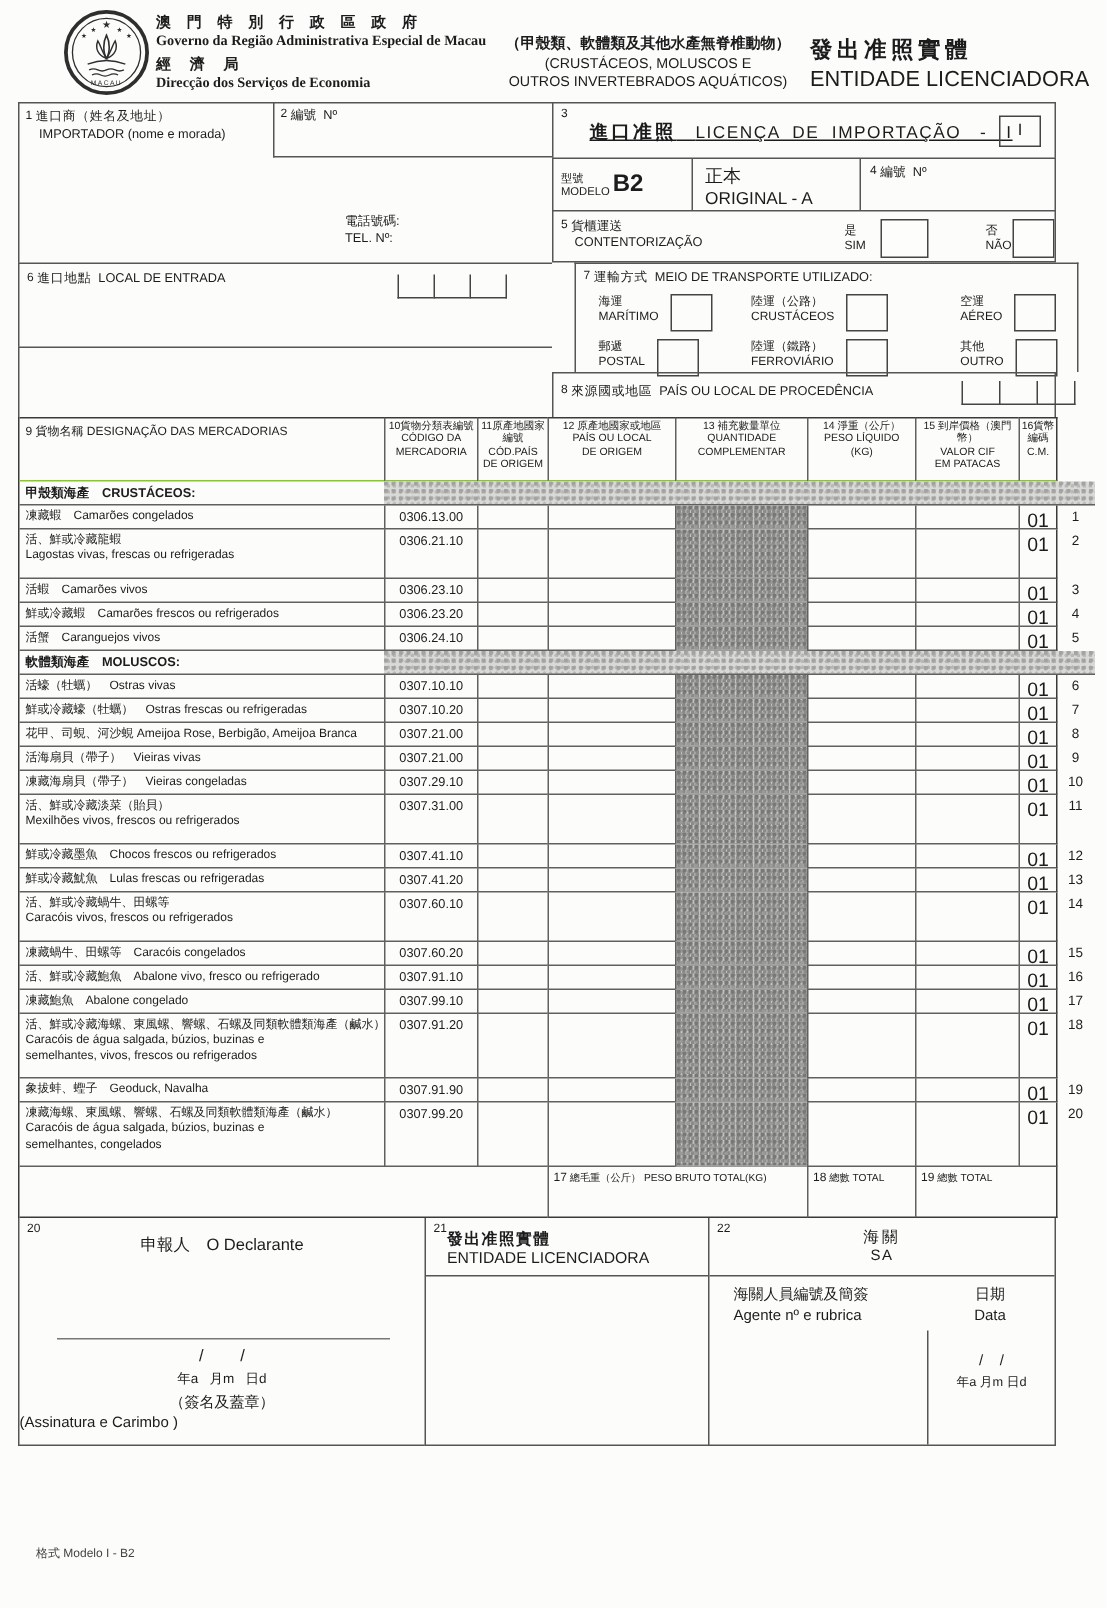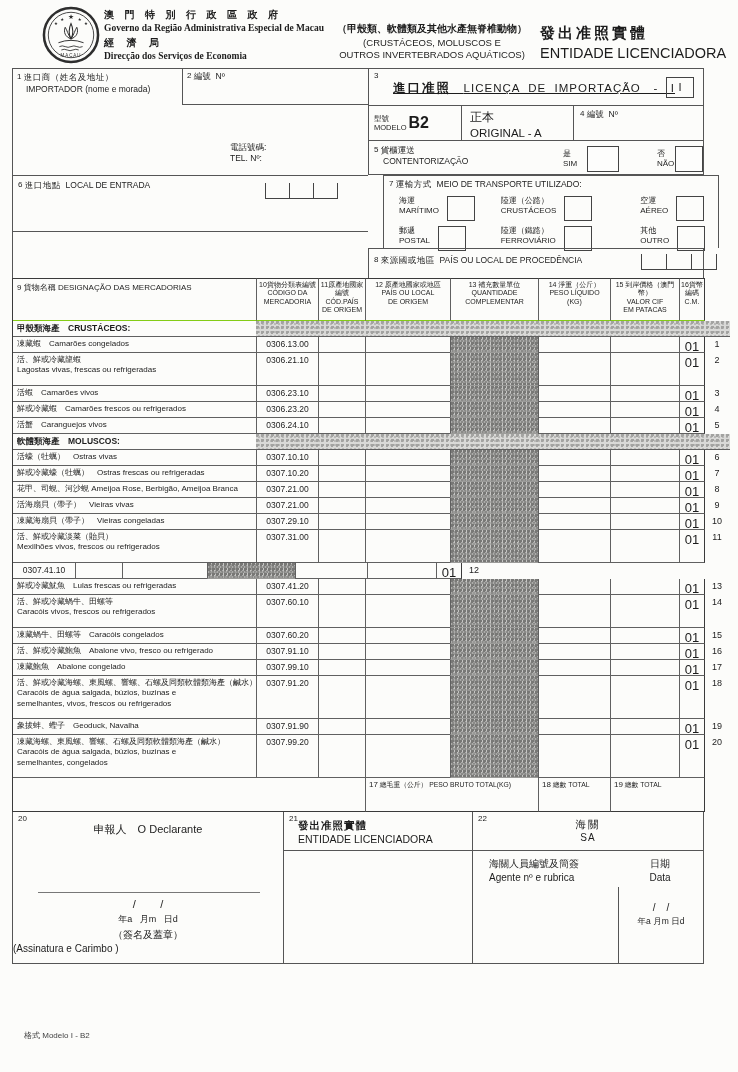--- a/index.html
+++ b/index.html
@@ -482,20 +482,23 @@
             <div class="td c1 tcode">0307.31.00</div>
             <div class="td c2"></div>
             <div class="td c3"></div>
             <div class="td c4 hatch"></div>
             <div class="td c5"></div>
             <div class="td c6"></div>
             <div class="td c7 tcm edge">01</div>
             <div class="seq">11</div>
           </div>
           <div class="trow h1">
+            <div class="td c0 tdesc">
+              <div class="dline">鮮或冷藏墨魚　Chocos frescos ou refrigerados</div>
+            </div>
             <div class="td c1 tcode">0307.41.10</div>
             <div class="td c2"></div>
             <div class="td c3"></div>
             <div class="td c4 hatch"></div>
             <div class="td c5"></div>
             <div class="td c6"></div>
             <div class="td c7 tcm edge">01</div>
             <div class="seq">12</div>
           </div>
           <div class="trow h1">

